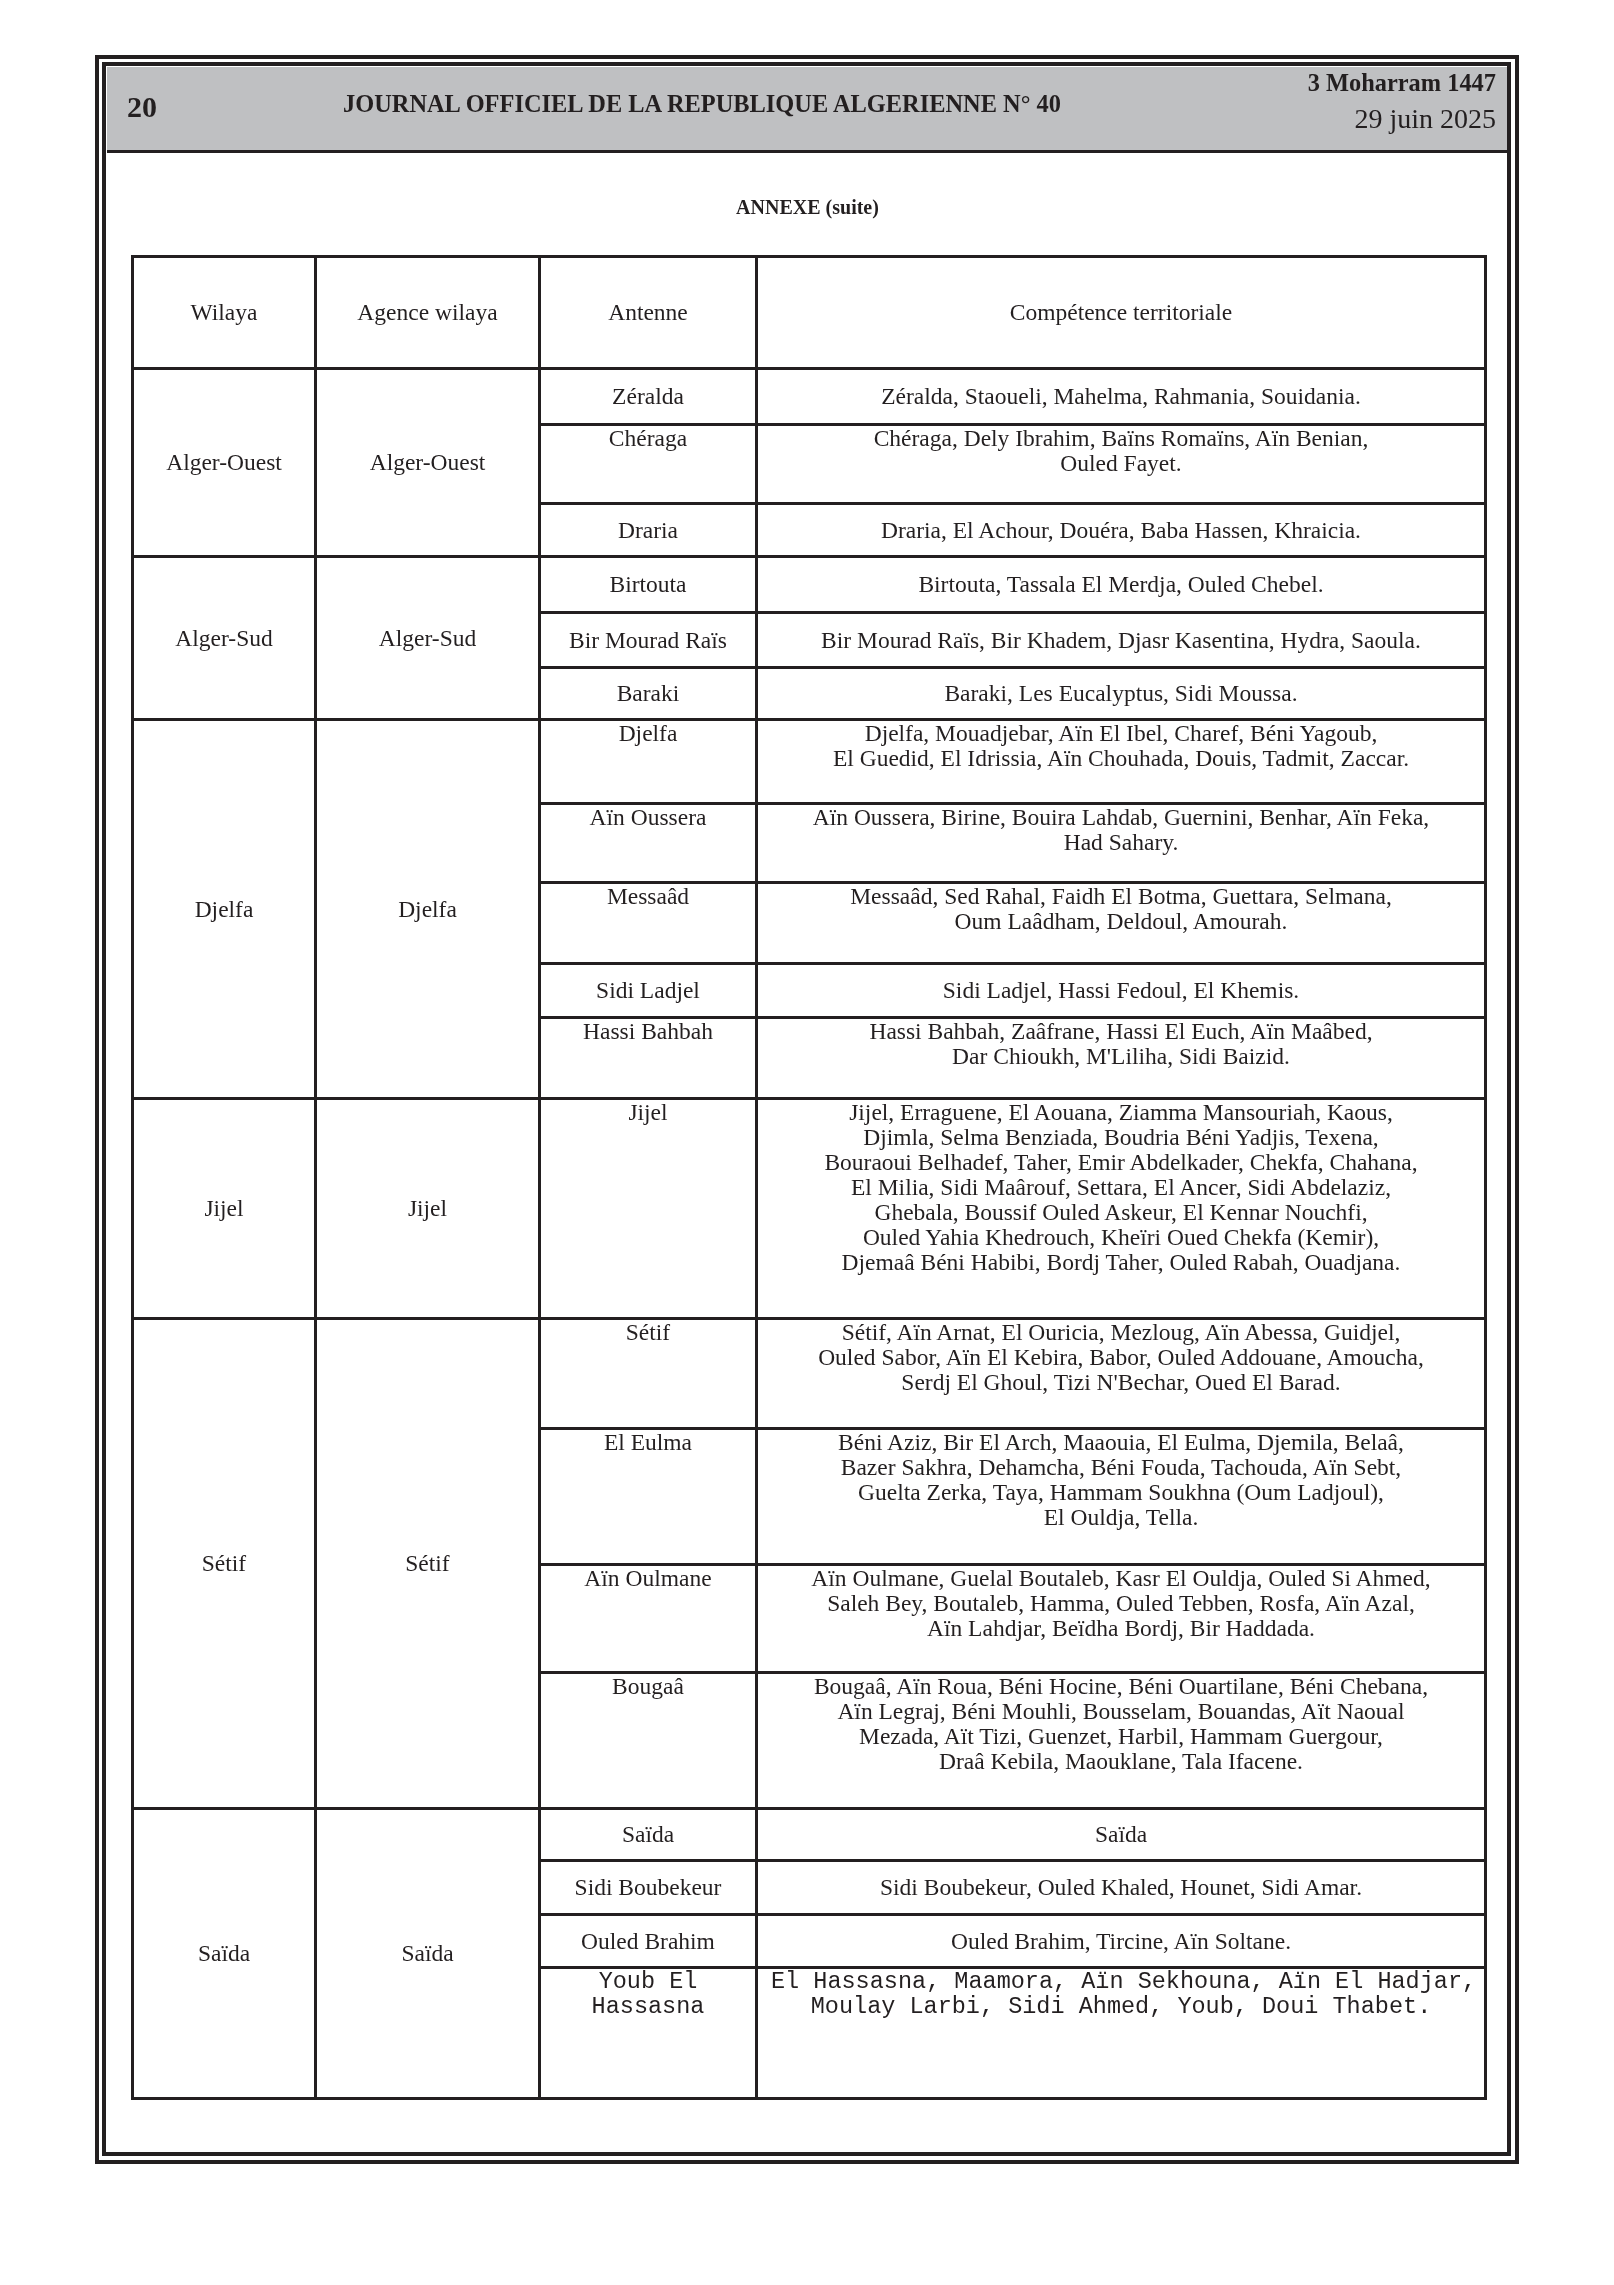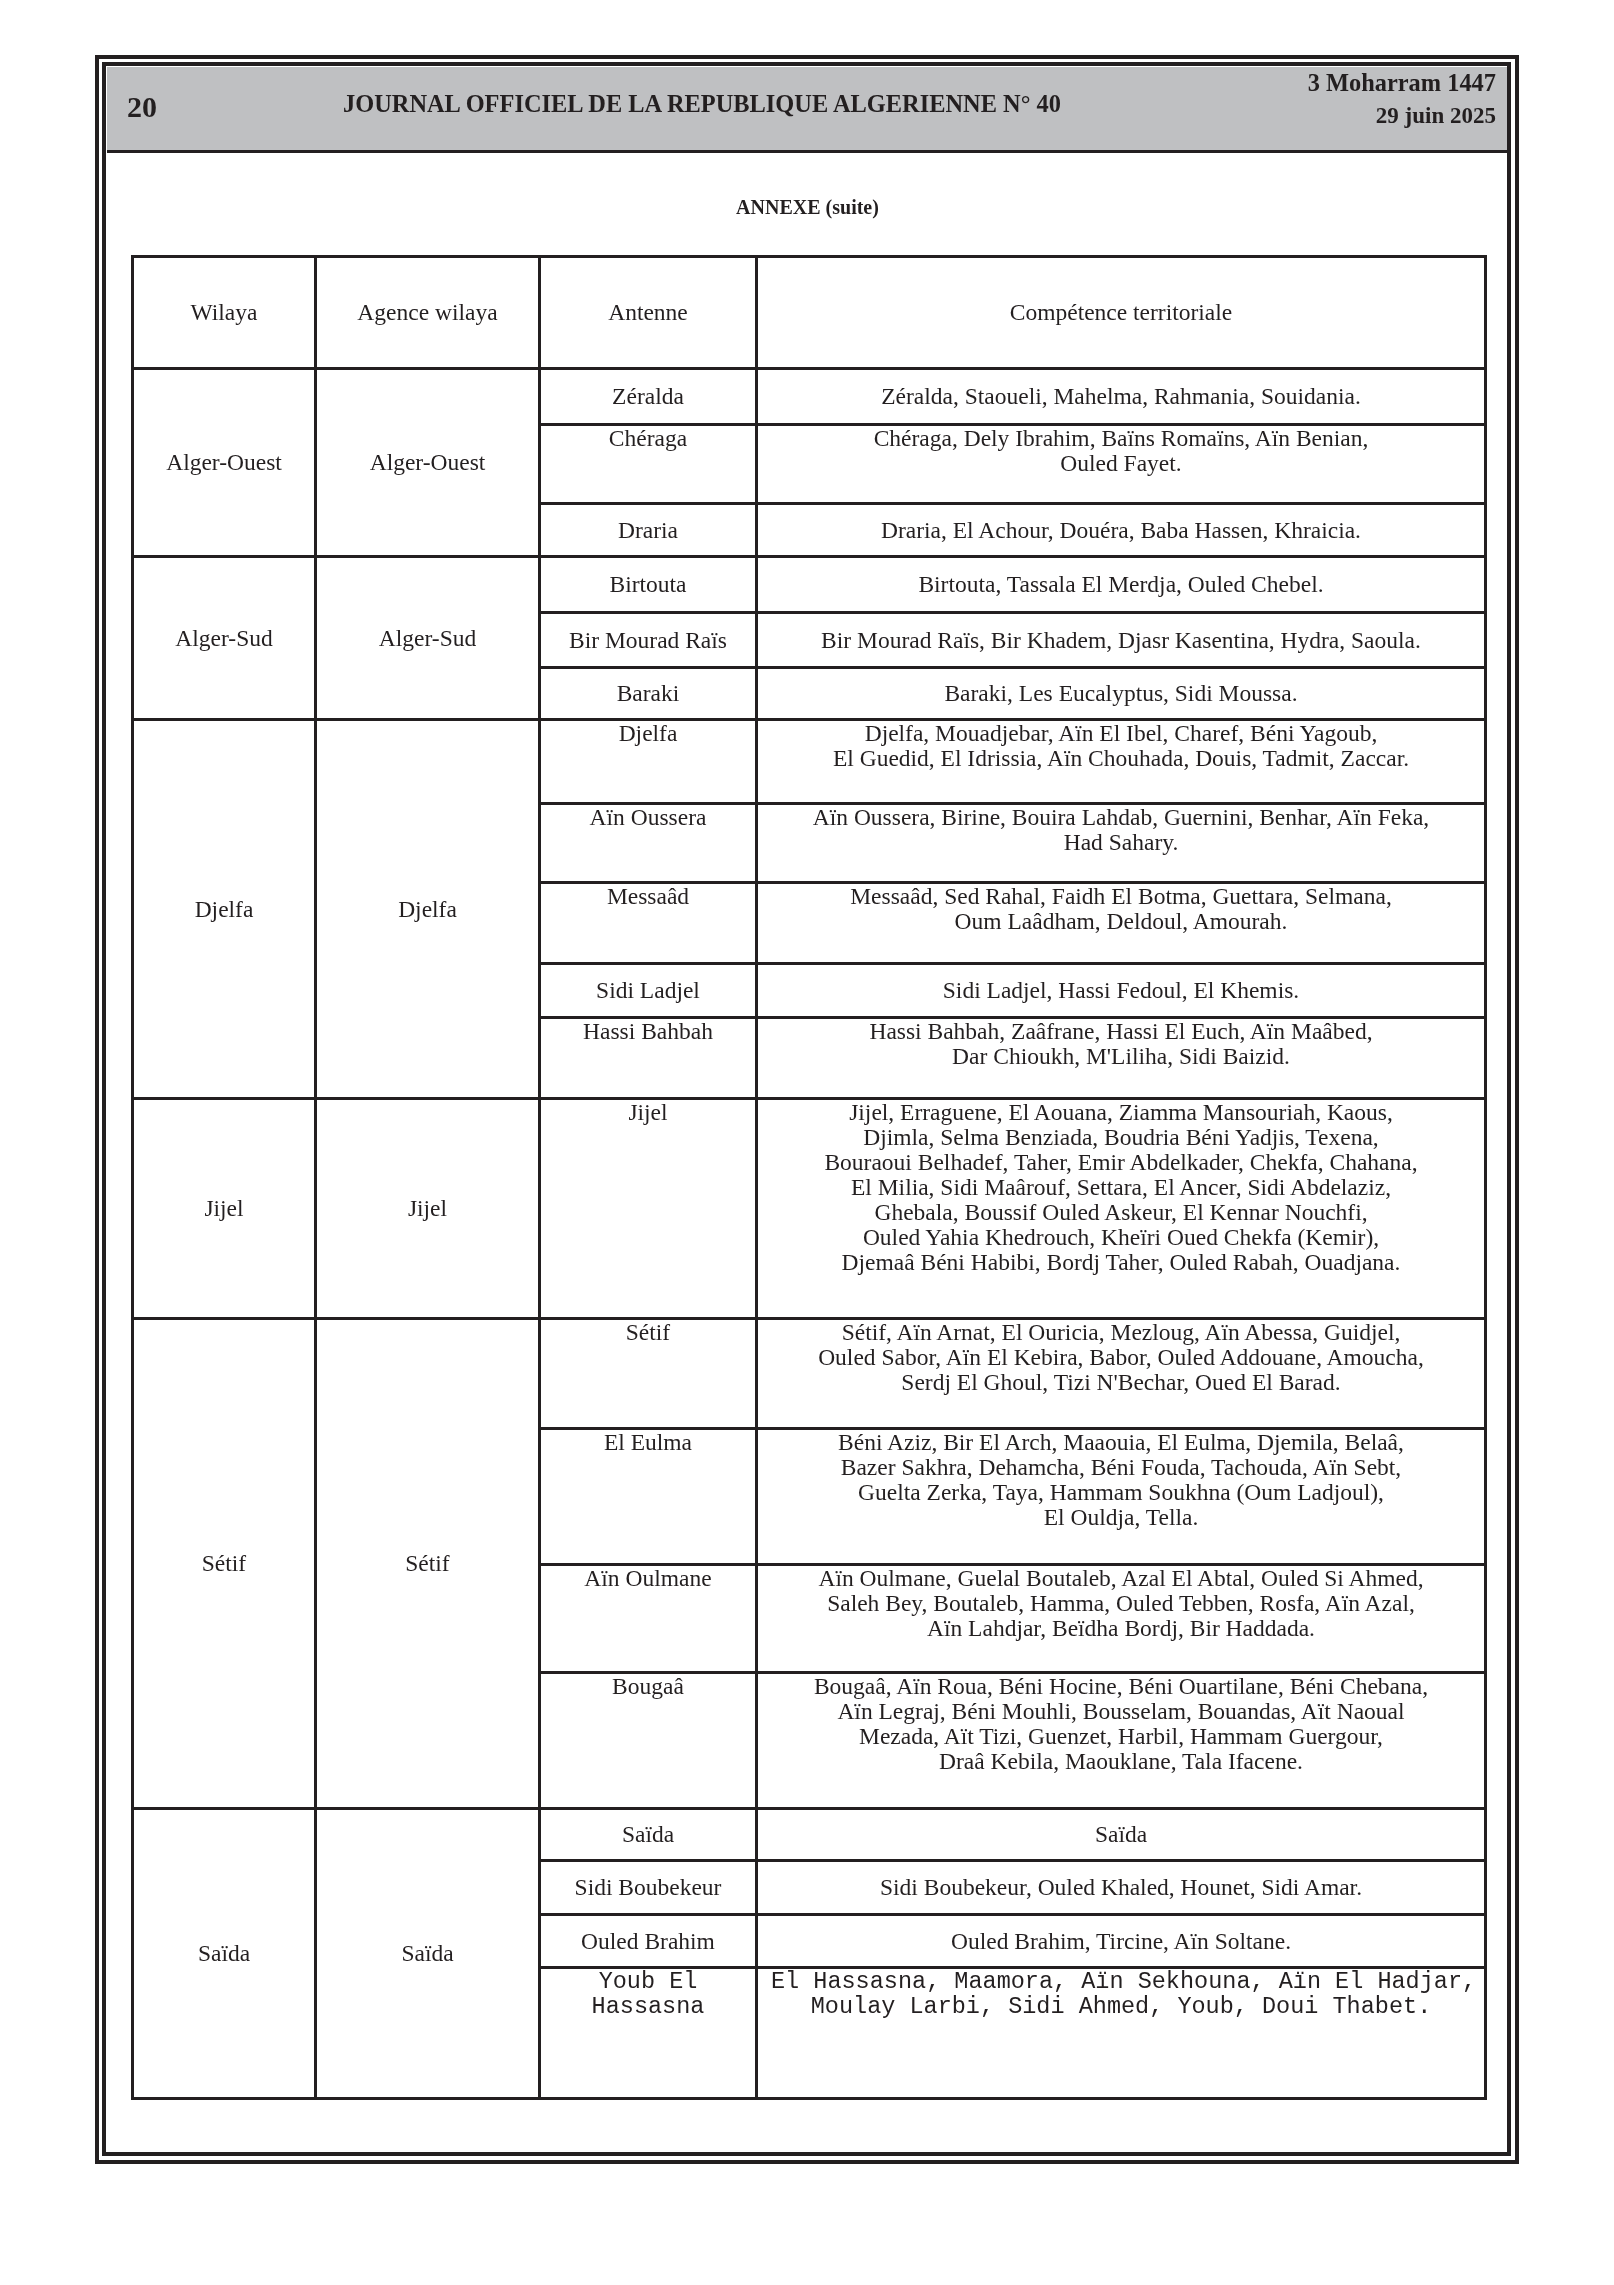--- a/index.html
+++ b/index.html
@@ -3,21 +3,21 @@
 <meta charset="utf-8">
 <style>
   html, body { margin: 0; padding: 0; background: #ffffff; }
   body { width: 1615px; height: 2285px; position: relative; font-family: "Liberation Serif", "DejaVu Serif", serif; color: #231f20; }
   .frame-outer { position: absolute; left: 95px; top: 55px; width: 1424px; height: 2109px; box-sizing: border-box; border: 4.5px solid #231f20; }
   .frame-inner { position: absolute; left: 102px; top: 62px; width: 1409px; height: 2094px; box-sizing: border-box; border: 4.5px solid #231f20; }
   .header-band { position: absolute; left: 107px; top: 67px; width: 1400px; height: 83px; background: #bfc0c2; border-bottom: 3.6px solid #231f20; }
   .hdr-page { position: absolute; left: 127px; top: 90px; font-weight: bold; font-size: 30px; }
   .hdr-title { position: absolute; left: 343px; top: 90px; font-weight: bold; font-size: 24.4px; letter-spacing: 0px; }
   .hdr-date1 { position: absolute; right: 119px; top: 69px; font-weight: bold; font-size: 24.4px; text-align: right; }
-  .hdr-date2 { position: absolute; right: 119px; top: 103px; font-weight: bold; font-size: 23px; text-align: right; }
+  .hdr-date2 { position: absolute; right: 119px; top: 103px; font-weight: normal; font-size: 28px; text-align: right; }
   .annex-title { position: absolute; left: 0; width: 1615px; top: 196px; text-align: center; font-weight: bold; font-size: 20px; }
   table.annex { position: absolute; left: 131px; top: 255px; border-collapse: collapse; table-layout: fixed; width: 1353px; }
   table.annex td, table.annex th { border: 3.6px solid #231f20; text-align: center; font-size: 23.5px; line-height: 25px; font-weight: normal; padding: 0 13px; }
   table.annex th { vertical-align: middle; height: 109px; }
   col.c1 { width: 183px; } col.c2 { width: 224px; } col.c3 { width: 217px; } col.c4 { width: 729px; }
   td.grp { vertical-align: middle; }
   td.ant, td.comp { vertical-align: top; padding-top: 10px; }
   .line { display: block; white-space: nowrap; }
 </style>
 </head>
@@ -155,21 +155,21 @@
         <td class="comp">
           <span class="line">Béni Aziz, Bir El Arch, Maaouia, El Eulma, Djemila, Belaâ,</span>
           <span class="line">Bazer Sakhra, Dehamcha, Béni Fouda, Tachouda, Aïn Sebt,</span>
           <span class="line">Guelta Zerka, Taya, Hammam Soukhna (Oum Ladjoul),</span>
           <span class="line">El Ouldja, Tella.</span>
         </td>
       </tr>
       <tr style="height: 108px;">
         <td class="ant">Aïn Oulmane</td>
         <td class="comp">
-          <span class="line">Aïn Oulmane, Guelal Boutaleb, Azal El Abtal, Ouled Si Ahmed,</span>
+          <span class="line">Aïn Oulmane, Guelal Boutaleb, Kasr El Ouldja, Ouled Si Ahmed,</span>
           <span class="line">Saleh Bey, Boutaleb, Hamma, Ouled Tebben, Rosfa, Aïn Azal,</span>
           <span class="line">Aïn Lahdjar, Beïdha Bordj, Bir Haddada.</span>
         </td>
       </tr>
       <tr style="height: 136px;">
         <td class="ant">Bougaâ</td>
         <td class="comp">
           <span class="line">Bougaâ, Aïn Roua, Béni Hocine, Béni Ouartilane, Béni Chebana,</span>
           <span class="line">Aïn Legraj, Béni Mouhli, Bousselam, Bouandas, Aït Naoual</span>
           <span class="line">Mezada, Aït Tizi, Guenzet, Harbil, Hammam Guergour,</span>

